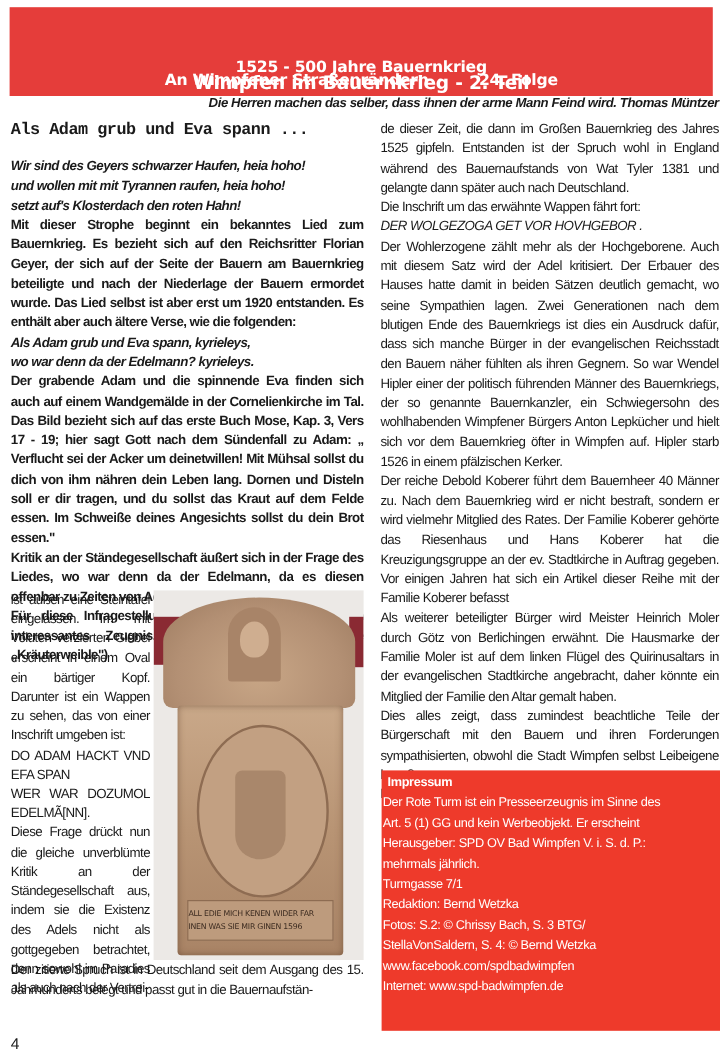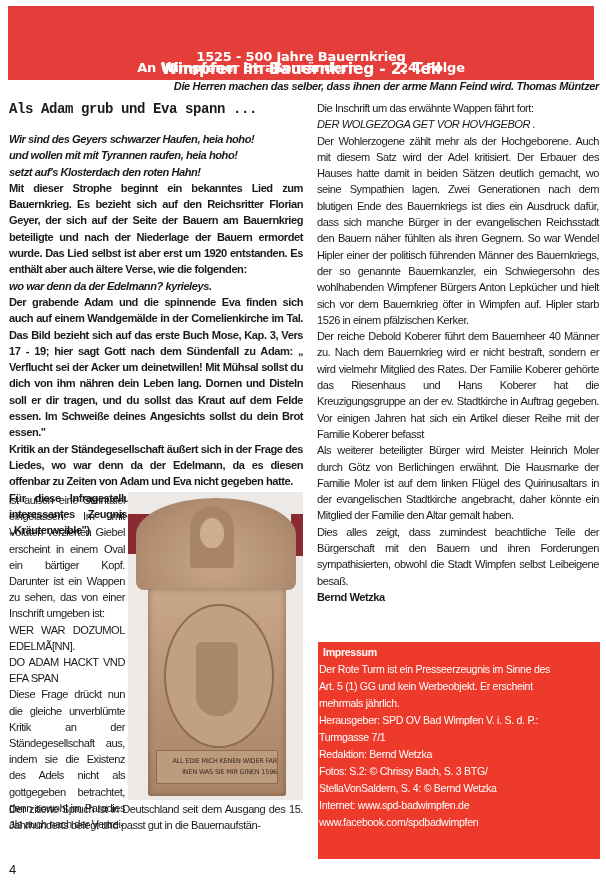--- a/index.html
+++ b/index.html
@@ -59,21 +59,21 @@
   .photo .niche { position: absolute; left: 62px; top: 14px; width: 44px; height: 62px; background: #a88468; border-radius: 22px 22px 3px 3px; }
   .photo .head { position: absolute; left: 72px; top: 26px; width: 24px; height: 30px; background: #cfae90; border-radius: 50% 50% 45% 45%; }
   .photo .oval {
     position: absolute; left: 36px; top: 112px; width: 106px; height: 140px;
     border: 2px solid #8e6c52; border-radius: 50%; background: #c2a082;
   }
   .photo .shield { position: absolute; left: 68px; top: 150px; width: 42px; height: 74px; background: #a9876b; border-radius: 6px 6px 20px 20px; }
   .photo .plaque {
     position: absolute; left: 28px; top: 258px; width: 122px; height: 34px;
     background: #bd9b7d; border: 1px solid #8d6c52;
-    font-family: "DejaVu Sans", sans-serif; font-size: 6.5px; color: #3c2b20; text-align: right; line-height: 11px; padding-top: 5px; box-sizing: border-box; letter-spacing: -0.2px;
+    font-family: "DejaVu Sans", sans-serif; font-size: 6.5px; color: #3c2b20; text-align: left; line-height: 11px; padding-top: 5px; box-sizing: border-box; letter-spacing: -0.2px;
   }
 
   .page-number { position: absolute; left: 9px; top: 862px; font-size: 13px; }
 
   .impressum {
     position: absolute; left: 318px; top: 642px; width: 282px; height: 217px;
     background: #ee3a2b; color: #ffffff; font-size: 10.6px; line-height: 17px; letter-spacing: -0.3px;
     box-sizing: border-box; padding: 2px 2px 0 1px;
   }
   .impressum .ttl { font-weight: bold; padding-left: 4px; }
@@ -91,30 +91,31 @@
 
 <div class="motto">Die Herren machen das selber, dass ihnen der arme Mann Feind wird.  Thomas Müntzer</div>
 
 <div class="article-title">Als Adam grub und Eva spann ...</div>
 
 <div class="col left-col">
   <p class="it">Wir sind des Geyers schwarzer Haufen, heia hoho!</p>
   <p class="it">und wollen mit mit Tyrannen raufen, heia hoho!</p>
   <p class="it">setzt auf's Klosterdach den roten Hahn!</p>
   <p>Mit dieser Strophe beginnt ein bekanntes Lied zum Bauernkrieg. Es bezieht sich auf den Reichsritter Florian Geyer, der sich auf der Seite der Bauern am Bauernkrieg beteiligte und nach der Niederlage der Bauern ermordet wurde. Das Lied selbst ist aber erst um 1920 entstanden. Es enthält aber auch ältere Verse, wie die folgenden:</p>
+  <p class="it">Als Adam grub und Eva spann,  kyrieleys,</p>
   <p class="it">wo war denn da der Edelmann?  kyrieleys.</p>
   <p>Der grabende Adam und die spinnende Eva finden sich auch auf einem Wandgemälde in der Cornelienkirche im Tal. Das Bild bezieht sich auf das erste Buch Mose, Kap. 3, Vers 17 - 19; hier sagt Gott nach dem Sündenfall zu Adam: „ Verflucht sei der Acker um deinetwillen! Mit Mühsal sollst du dich von ihm nähren dein Leben lang. Dornen und Disteln soll er dir tragen, und du sollst das Kraut auf dem Felde essen. Im Schweiße deines Angesichts sollst du dein Brot essen."</p>
   <p>Kritik an der Ständegesellschaft äußert sich in der Frage des Liedes, wo war denn da der Edelmann, da es diesen offenbar zu Zeiten von Adam und Eva nicht gegeben hatte.</p>
   <p>Für diese Infragestellung findet sich in Wimpfen ein interessantes Zeugnis. Am Marktrain 5 (Gaststätte „Kräuterweible")</p>
 </div>
 
 <div class="wrap-block">
   <p>ist außen eine Steintafel eingelassen. Im mit Voluten verzierten Giebel erscheint in einem Oval ein bärtiger Kopf. Darunter ist ein Wappen zu sehen, das von einer Inschrift umgeben ist:</p>
+  <p class="it">DO ADAM HACKT VND EFA SPAN</p>
   <p class="it">WER WAR DOZUMOL EDELMÃ[NN].</p>
-  <p class="it">DO ADAM HACKT VND EFA SPAN</p>
   <p>Diese Frage drückt nun die gleiche unverblümte Kritik an der Ständegesellschaft aus, indem sie die Existenz des Adels nicht als gottgegeben betrachtet, denn sowohl im Paradies als auch nach der Vertrei-</p>
 </div>
 
 <div class="photo">
   <div class="wall-red1"></div>
   <div class="wall-red2"></div>
   <div class="gable"></div>
   <div class="niche"></div>
   <div class="head"></div>
   <div class="tablet"></div>
@@ -124,36 +125,37 @@
     <div>ALL EDIE MICH KENEN WIDER FAR</div>
     <div>INEN WAS SIE MIR GINEN 1596</div>
   </div>
 </div>
 
 <div class="after-wrap">
   <p>Der zitierte Spruch ist in Deutschland seit dem Ausgang des 15. Jahrhunderts belegt und passt gut in die Bauernaufstän-</p>
 </div>
 
 <div class="col right-col">
+  <p>de dieser Zeit, die dann im Großen Bauernkrieg des Jahres 1525 gipfeln. Entstanden ist der Spruch wohl in England während des Bauernaufstands von  Wat Tyler 1381 und gelangte dann später auch nach Deutschland.</p>
   <p>Die Inschrift um das erwähnte Wappen fährt fort:</p>
   <p class="it">DER WOLGEZOGA GET VOR HOVHGEBOR .</p>
   <p>Der Wohlerzogene zählt mehr als der Hochgeborene. Auch mit diesem Satz wird der Adel kritisiert.  Der Erbauer des Hauses hatte damit in beiden Sätzen deutlich gemacht, wo seine Sympathien lagen. Zwei Generationen nach dem blutigen Ende des Bauernkriegs ist dies ein Ausdruck dafür, dass sich manche Bürger in der evangelischen Reichsstadt den Bauern näher fühlten als ihren Gegnern. So war Wendel Hipler einer der politisch führenden Männer des Bauernkriegs, der so genannte Bauernkanzler, ein Schwiegersohn des wohlhabenden Wimpfener Bürgers Anton Lepkücher und hielt sich vor dem Bauernkrieg öfter in Wimpfen auf. Hipler starb 1526 in einem pfälzischen Kerker.</p>
   <p>Der reiche Debold Koberer führt dem Bauernheer 40 Männer zu. Nach dem Bauernkrieg wird er nicht bestraft, sondern  er wird vielmehr Mitglied des Rates. Der Familie Koberer gehörte das Riesenhaus und Hans Koberer  hat die Kreuzigungsgruppe an der ev. Stadtkirche in Auftrag gegeben. Vor einigen Jahren hat sich ein Artikel dieser Reihe mit der Familie Koberer befasst</p>
   <p>Als weiterer beteiligter Bürger wird Meister Heinrich Moler durch Götz von Berlichingen erwähnt. Die Hausmarke der Familie Moler ist auf dem linken Flügel des Quirinusaltars in der evangelischen Stadtkirche angebracht, daher könnte ein Mitglied der Familie den Altar gemalt haben.</p>
   <p>Dies alles zeigt, dass zumindest beachtliche Teile der Bürgerschaft mit den Bauern und ihren Forderungen sympathisierten, obwohl die Stadt Wimpfen selbst Leibeigene besaß.</p>
   <p class="b">Bernd Wetzka</p>
 </div>
 
 <div class="impressum">
   <div class="ttl">Impressum</div>
   <div> Der Rote Turm ist ein Presseerzeugnis im Sinne des</div>
   <div>Art. 5 (1) GG und kein Werbeobjekt. Er erscheint</div>
+  <div> Herausgeber: SPD OV Bad Wimpfen V. i. S. d. P.:</div>
   <div>mehrmals jährlich.</div>
-  <div> Herausgeber: SPD OV Bad Wimpfen V. i. S. d. P.:</div>
   <div>Turmgasse 7/1</div>
   <div> Redaktion: Bernd Wetzka</div>
   <div> Fotos:  S.2:  © Chrissy Bach, S. 3  BTG/</div>
   <div>StellaVonSaldern,  S.  4:  © Bernd Wetzka</div>
+  <div> www.facebook.com/spdbadwimpfen</div>
   <div> Internet: www.spd-badwimpfen.de</div>
-  <div> www.facebook.com/spdbadwimpfen</div>
 </div>
 
 <div class="page-number">4</div>
 
 </body></html>

